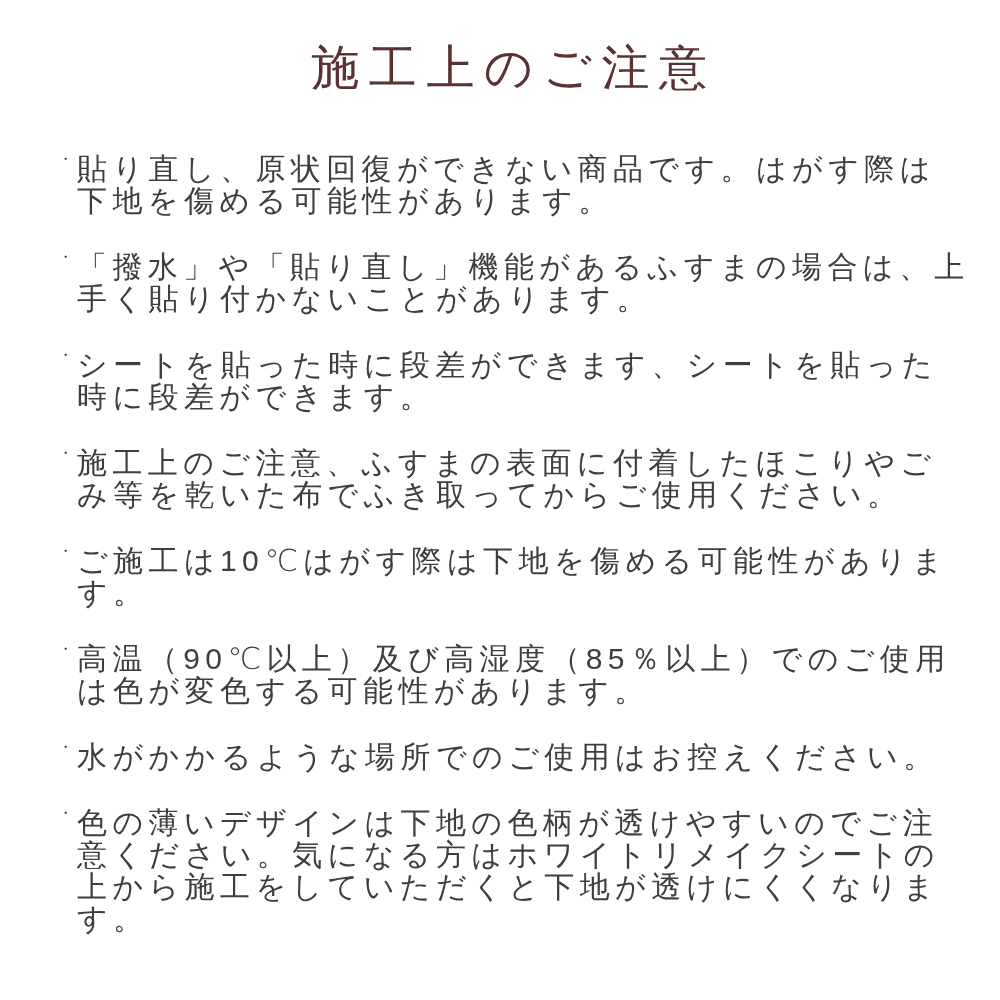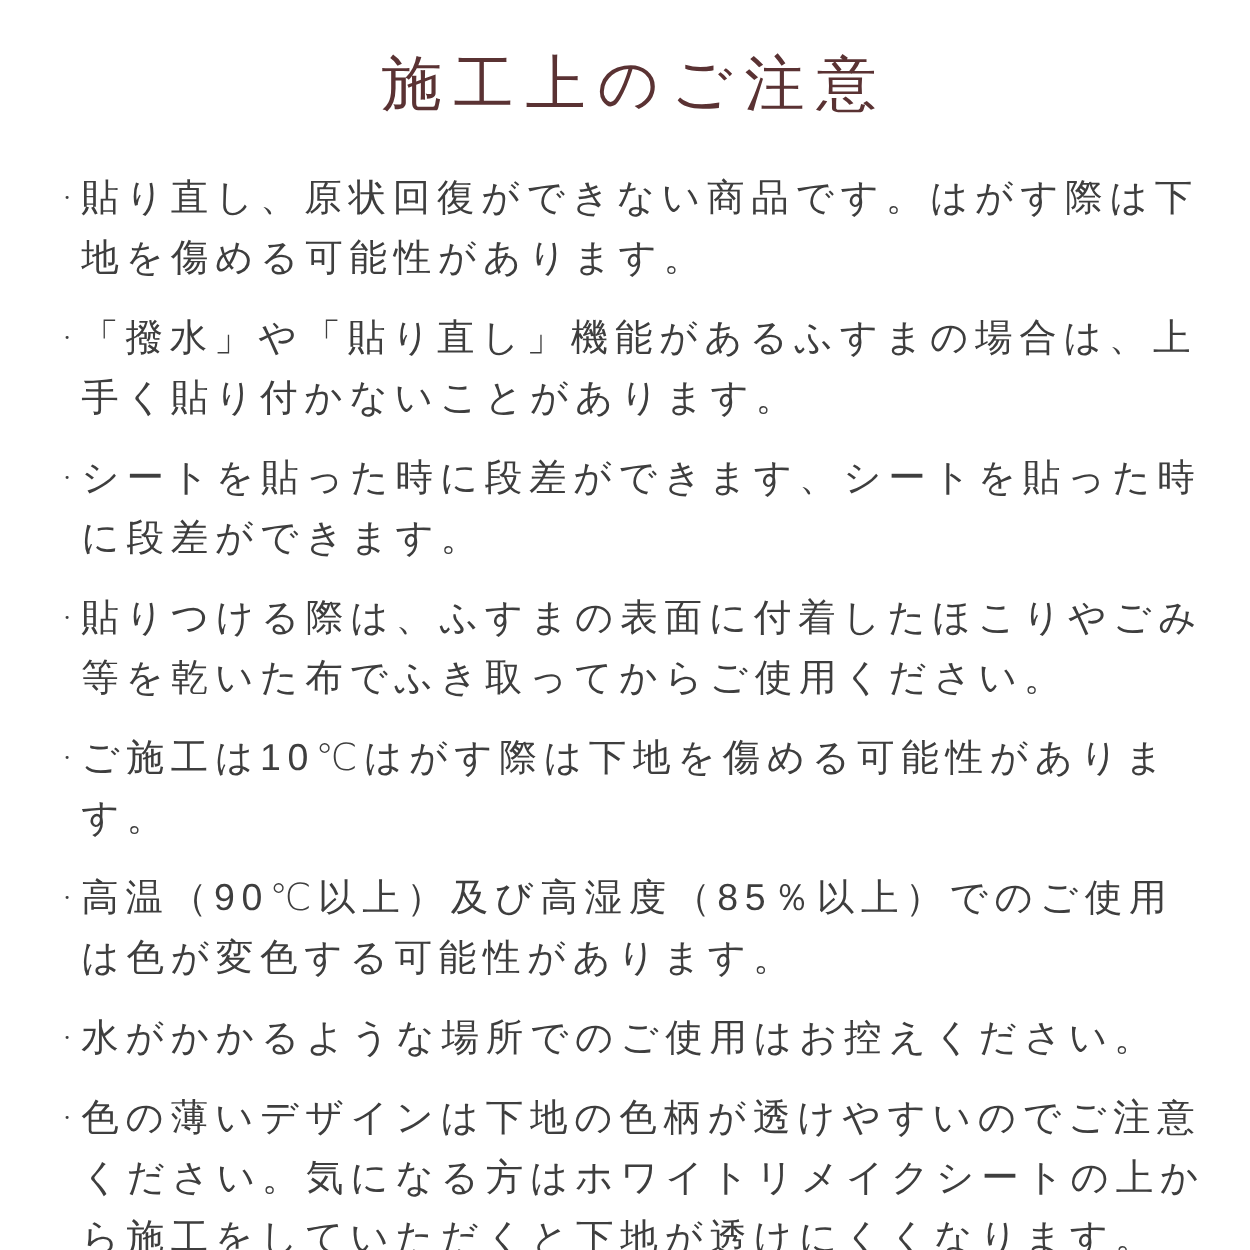--- a/index.html
+++ b/index.html
@@ -8,21 +8,21 @@
     --bg-color:#ffffff;
   }
   *{margin:0;padding:0;box-sizing:border-box;}
   html,body{
     width:1000px;height:1000px;
     background:var(--bg-color);
     font-family:"Liberation Sans","DejaVu Sans",sans-serif;
   }
   .page{
     width:1000px;height:1000px;
-    padding:42px 30px 30px 46px;
+    padding:42px 30px 30px 58px;
     overflow:hidden;
     border-radius:24px;
   }
   .title{
     text-align:center;
     font-size:48px;
     font-weight:400;
     line-height:1.1;
     letter-spacing:0.20em;
     color:var(--title-color);
@@ -43,26 +43,27 @@
     width:19px;
     font-size:15px;
     line-height:48px;
     color:var(--text-color);
     text-align:left;
   }
   .note-text{
     flex:1 1 auto;
     font-size:30px;
     font-weight:300;
-    line-height:48px;
+    line-height:32px;
     letter-spacing:0.18em;
     color:var(--text-color);
     text-align:left;
     overflow-wrap:break-word;
     line-break:loose;
+    margin-top:18px;
   }
 </style>
 </head>
 <body>
 
 <div class="page">
   <h1 class="title">施工上のご注意</h1>
 
   <div class="notes">
 
@@ -76,21 +77,21 @@
       <p class="note-text">「撥水」や「貼り直し」機能があるふすまの場合は、上手く貼り付かないことがあります。</p>
     </div>
 
     <div class="note">
       <span class="marker">・</span>
       <p class="note-text">シートを貼った時に段差ができます、シートを貼った時に段差ができます。</p>
     </div>
 
     <div class="note">
       <span class="marker">・</span>
-      <p class="note-text">貼りつける際は、ふすまの表面に付着したほこりやごみ等を乾いた布でふき取ってからご使用ください。</p>
+      <p class="note-text">施工上のご注意、ふすまの表面に付着したほこりやごみ等を乾いた布でふき取ってからご使用ください。</p>
     </div>
 
     <div class="note">
       <span class="marker">・</span>
       <p class="note-text">ご施工は10℃はがす際は下地を傷める可能性があります。</p>
     </div>
 
     <div class="note">
       <span class="marker">・</span>
       <p class="note-text">高温（90℃以上）及び高湿度（85％以上）でのご使用は色が変色する可能性があります。</p>

